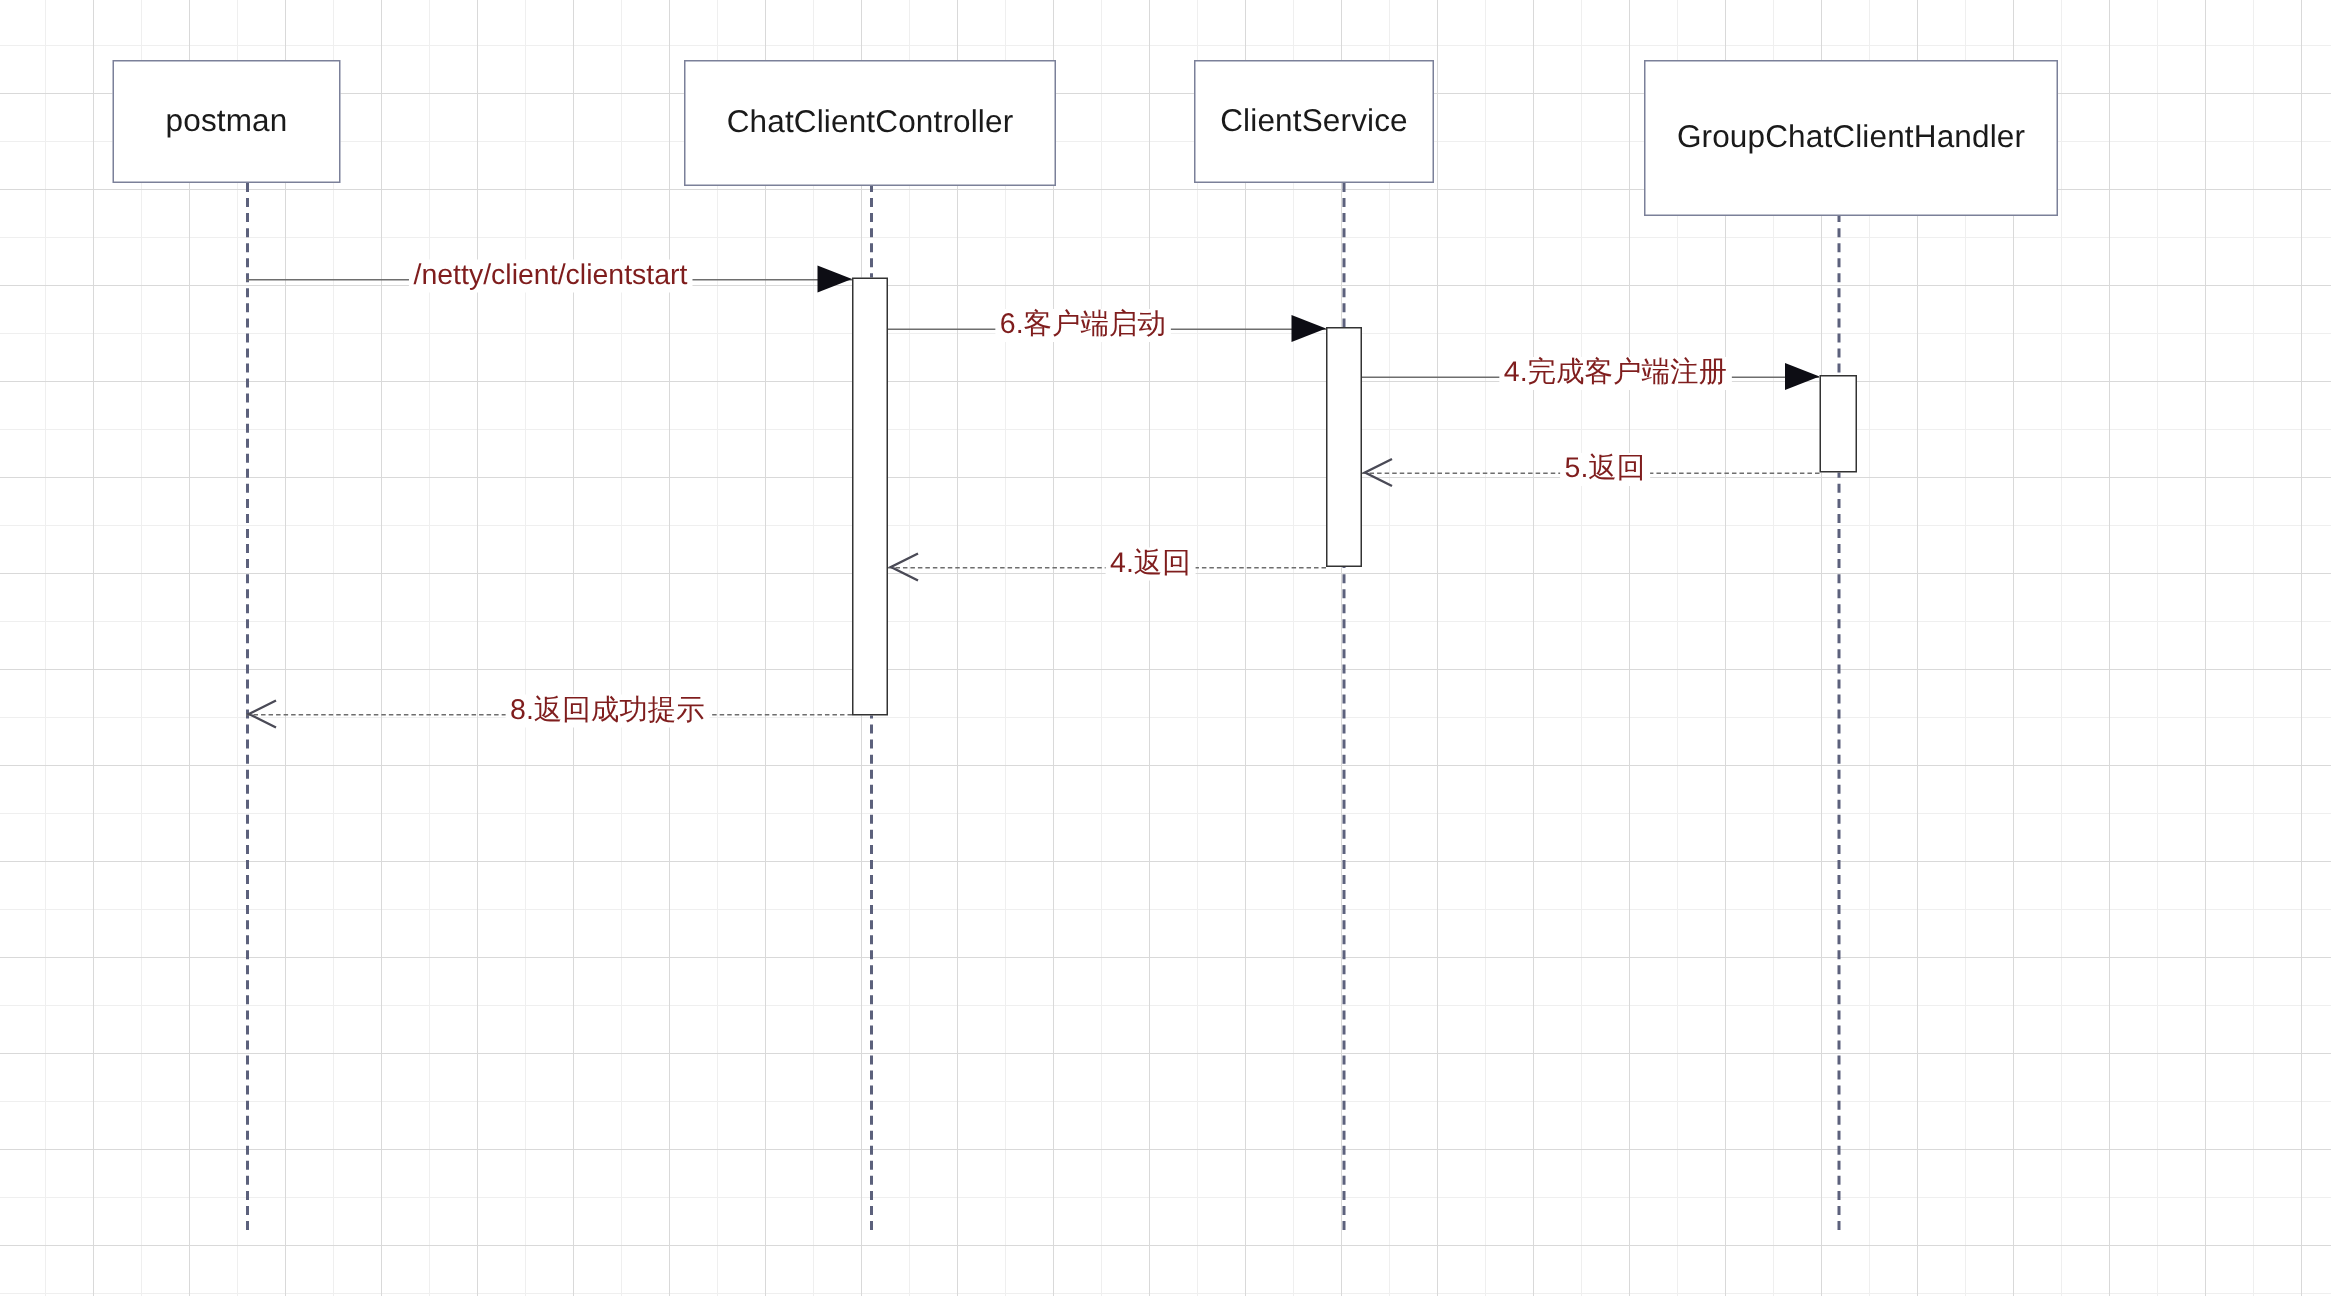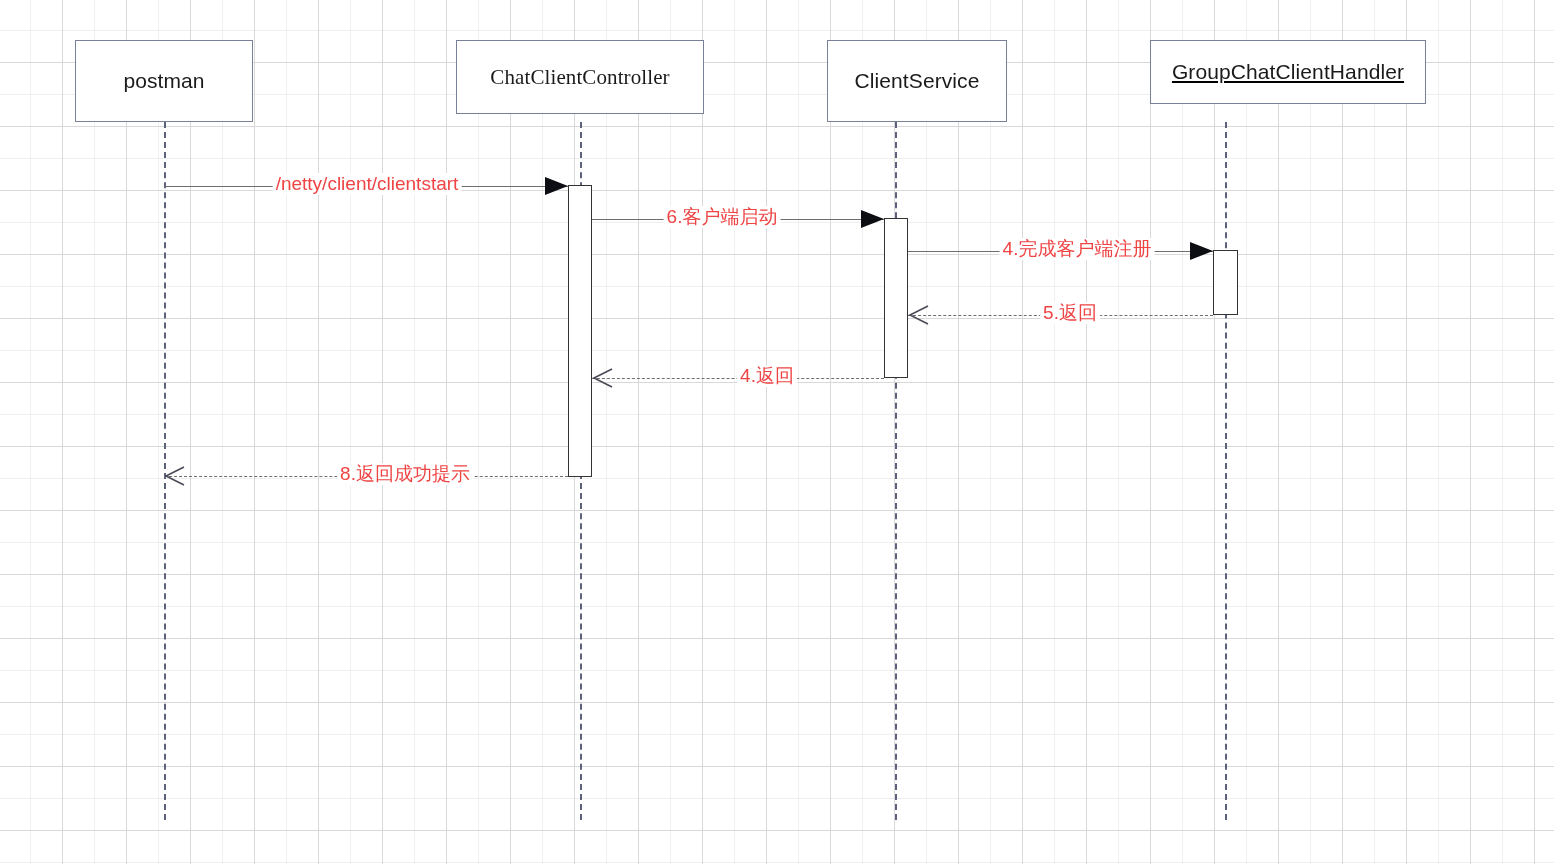--- a/index.html
+++ b/index.html
@@ -62,21 +62,21 @@
   }
   .msg.dashed .line {
     border-top: 1.6px dashed #6e6e6e;
   }
   .msg .label {
     position: absolute;
     top: -13px;
     background: #ffffff;
     padding: 0 3px;
     font-size: 19px;
-    color: #ef4444;
+    color: #7f1d1d;
     white-space: nowrap;
     line-height: 22px;
     transform: translateX(-50%);
   }
   .head-filled {
     position: absolute;
     top: -9px;
     width: 0; height: 0;
     border-top: 9px solid transparent;
     border-bottom: 9px solid transparent;
@@ -95,30 +95,30 @@
 </head>
 <body>
 
 <div id="canvas">
 
   <div class="lifeline" style="left:164px; top:122px; height:698px;"></div>
   <div class="lifeline" style="left:580px; top:122px; height:698px;"></div>
   <div class="lifeline" style="left:895px; top:122px; height:698px;"></div>
   <div class="lifeline" style="left:1225px; top:122px; height:698px;"></div>
 
-  <div class="actor-box" style="left:75px; top:40px; width:178px; height:82px;">
+  <div class="actor-box" style="left:75px; top:40px; width:152px; height:82px;">
     <span class="actor-label">postman</span>
   </div>
-  <div class="actor-box" style="left:456px; top:40px; width:248px; height:74px;font-family:Liberation Serif, serif;">
+  <div class="actor-box" style="left:456px; top:40px; width:248px; height:84px;">
     <span class="actor-label">ChatClientController</span>
   </div>
-  <div class="actor-box" style="left:827px; top:40px; width:180px; height:82px;">
+  <div class="actor-box" style="left:796px; top:40px; width:160px; height:82px;">
     <span class="actor-label">ClientService</span>
   </div>
-  <div class="actor-box" style="left:1150px; top:40px; width:276px; height:64px;text-decoration:underline;">
+  <div class="actor-box" style="left:1096px; top:40px; width:276px; height:104px;">
     <span class="actor-label">GroupChatClientHandler</span>
   </div>
 
   <div class="msg" style="left:164px; top:186px; width:404px;">
     <div class="line"></div>
     <div class="head-filled right" style="left:381px;"></div>
     <div class="label" style="left:203px;">/netty/client/clientstart</div>
   </div>
 
   <div class="msg" style="left:592px; top:219px; width:292px;">

